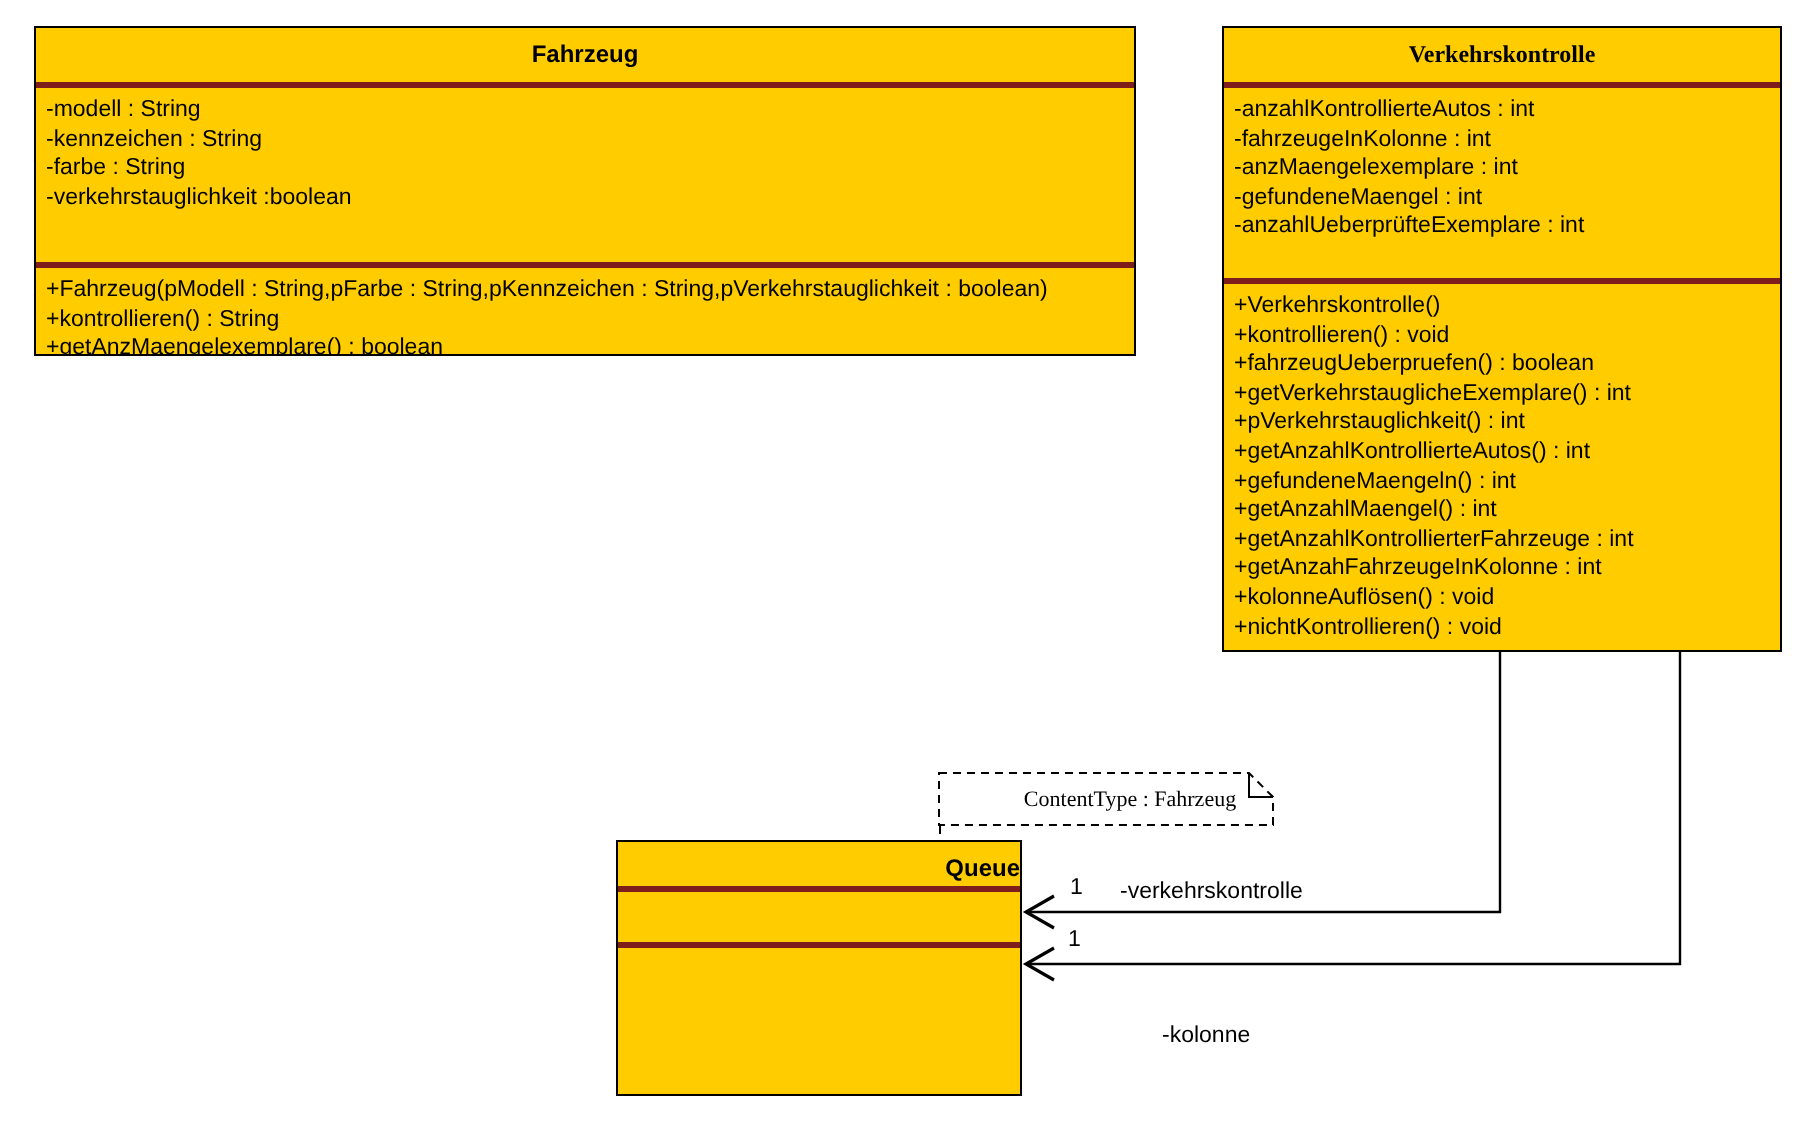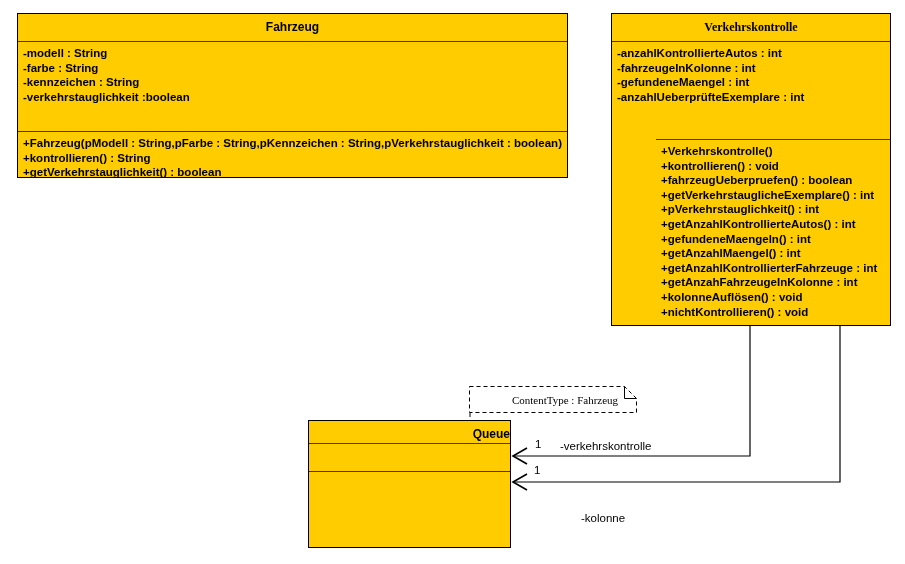--- a/index.html
+++ b/index.html
@@ -31,24 +31,23 @@
   }
   .class-name {
     text-align: center;
     font-weight: bold;
     font-size: 12px;
     color: #000000;
     line-height: 14px;
     box-sizing: border-box;
   }
   .compartment {
-    border-top: 1px solid #7f1d1d;
+    border-top: 3px solid #7f1d1d;
     box-sizing: border-box;
     padding: 4px 4px 4px 5px;
-    font-weight: bold;
   }
   .compartment .member {
     font-size: 11.5px;
     line-height: 14.6px;
     color: #000000;
     white-space: nowrap;
   }
   .compartment.empty {
     padding: 0;
   }
@@ -66,21 +65,21 @@
 
   
   #class-verkehrskontrolle {
     left: 611px;
     top: 13px;
     width: 280px;
     height: 313px;
   }
   #class-verkehrskontrolle .class-name { padding-top: 6px; height: 27px; font-family: Liberation Serif, serif; }
   #class-verkehrskontrolle .attributes { height: 98px; }
-  #class-verkehrskontrolle .operations { height: 187px; margin-left: 44px; }
+  #class-verkehrskontrolle .operations { height: 187px; }
 
   
   #class-queue {
     left: 308px;
     top: 420px;
     width: 203px;
     height: 128px;
   }
   #class-queue .class-name { padding-top: 6px; height: 22px; text-align: right; }
   #class-queue .attributes { height: 28px; }
@@ -141,36 +140,37 @@
 </style>
 </head>
 <body>
 
 <div id="diagram-canvas">
 
   <div class="uml-class" id="class-fahrzeug">
     <div class="class-name">Fahrzeug</div>
     <div class="compartment attributes">
       <div class="member">-modell : String</div>
+      <div class="member">-kennzeichen : String</div>
       <div class="member">-farbe : String</div>
-      <div class="member">-kennzeichen : String</div>
       <div class="member">-verkehrstauglichkeit :boolean</div>
     </div>
     <div class="compartment operations">
       <div class="member">+Fahrzeug(pModell : String,pFarbe : String,pKennzeichen : String,pVerkehrstauglichkeit : boolean)</div>
       <div class="member">+kontrollieren() : String</div>
-      <div class="member">+getVerkehrstauglichkeit() : boolean</div>
+      <div class="member">+getAnzMaengelexemplare() : boolean</div>
     </div>
   </div>
 
   <div class="uml-class" id="class-verkehrskontrolle">
     <div class="class-name">Verkehrskontrolle</div>
     <div class="compartment attributes">
       <div class="member">-anzahlKontrollierteAutos : int</div>
       <div class="member">-fahrzeugeInKolonne : int</div>
+      <div class="member">-anzMaengelexemplare : int</div>
       <div class="member">-gefundeneMaengel : int</div>
       <div class="member">-anzahlUeberprüfteExemplare : int</div>
     </div>
     <div class="compartment operations">
       <div class="member">+Verkehrskontrolle()</div>
       <div class="member">+kontrollieren() : void</div>
       <div class="member">+fahrzeugUeberpruefen() : boolean</div>
       <div class="member">+getVerkehrstauglicheExemplare() : int</div>
       <div class="member">+pVerkehrstauglichkeit() : int</div>
       <div class="member">+getAnzahlKontrollierteAutos() : int</div>

